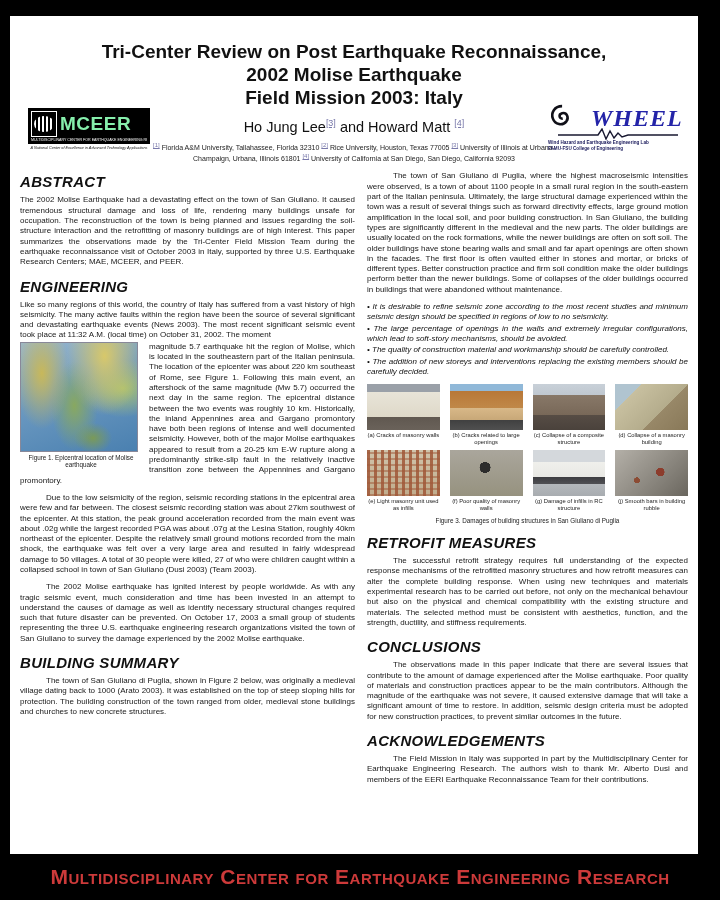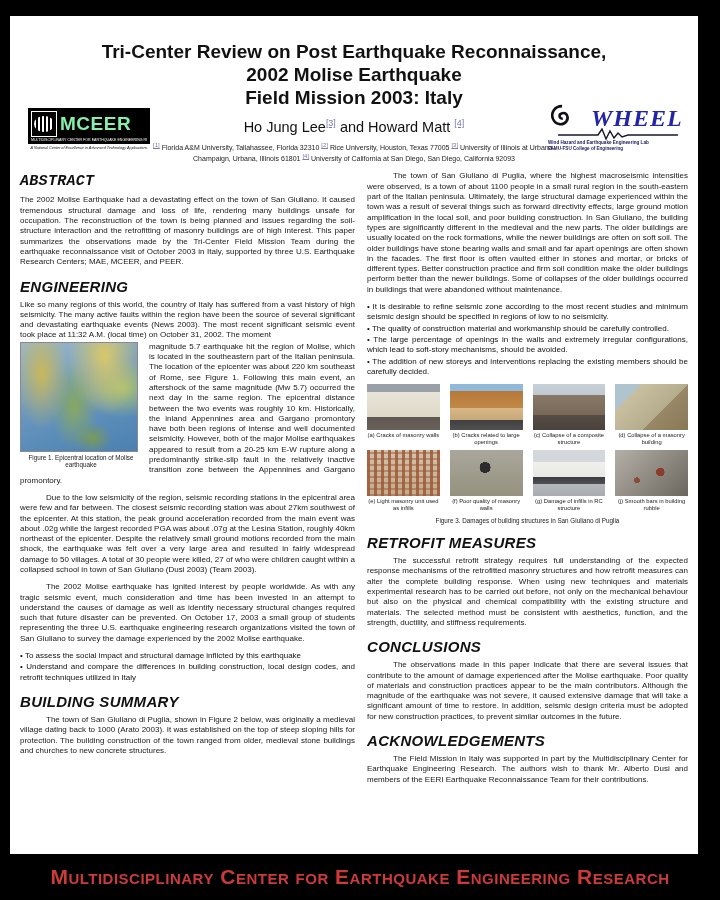--- a/index.html
+++ b/index.html
@@ -57,29 +57,29 @@
   .wheel-wave { width: 120px; height: 12px; display: block; margin: -2px 0 0 10px; }
   .wheel-l1, .wheel-l2 { font-size: 4.6px; font-weight: bold; color: #202060; line-height: 6px; }
   
   .cols { display: flex; gap: 12px; margin-top: 8px; }
   .col-left { width: 335px; flex: 0 0 auto; }
   .col-right { flex: 1 1 auto; }
   .h {
     font-weight: bold; font-style: italic; font-size: 15px;
     margin: 10px 0 5px 0; letter-spacing: 0.3px;
   }
-  .col-left .h:first-child, .col-right .h:first-child { margin-top: 2px; font-family: Liberation Mono, monospace; }
+  .col-left .h:first-child, .col-right .h:first-child { margin-top: 2px; }
   .p {
     font-size: 8px; line-height: 10.3px; text-align: justify; color: #181818;
     margin-bottom: 7px;
   }
   .p.indent { text-indent: 26px; }
   ul.blt { list-style: none; font-size: 8px; line-height: 10.3px; text-align: justify; margin-bottom: 7px; }
   ul.blt li::before { content: "\2022  "; }
-  ul.blt li { margin-bottom: 1px; }
+  ul.blt li { margin-bottom: 1px; font-style: italic; }
   
   .fig1-wrap { float: left; width: 122px; margin: 0 7px 2px 0; }
   .fig1-map {
     width: 118px; height: 110px; border: 1px solid #889;
     background:
       radial-gradient(ellipse 55px 85px at 72% 12%, #d8c86a, rgba(0,0,0,0) 70%),
       radial-gradient(ellipse 45px 90px at 18% 28%, #c8b85a, rgba(0,0,0,0) 62%),
       radial-gradient(ellipse 62px 44px at 88% 42%, #a8c070, rgba(0,0,0,0) 66%),
       radial-gradient(ellipse 38px 72px at 46% 58%, #88a860, rgba(0,0,0,0) 62%),
       radial-gradient(ellipse 30px 24px at 62% 88%, #7a9a58, rgba(0,0,0,0) 64%),
@@ -183,39 +183,35 @@
         <div class="fig1-wrap">
           <div class="fig1-map"></div>
           <div class="figcap">Figure 1. Epicentral location of Molise earthquake</div>
         </div>
         <div class="p">magnitude 5.7 earthquake hit the region of Molise, which is located in the southeastern part of the Italian peninsula. The location of the epicenter was about 220 km southeast of Rome, see Figure 1.  Following this main event, an aftershock of the same magnitude (Mw 5.7) occurred the next day in the same region.  The epicentral distance between the two events was roughly 10 km.  Historically, the inland Appennines area and Gargano promontory have both been regions of intense and well documented seismicity.  However, both of the major Molise earthquakes appeared to result from a 20-25 km E-W rupture along a predominantly strike-slip fault in the relatively inactive transition zone between the Appennines and Gargano promontory.</div>
         <div class="clear"></div>
       </div>
       <div class="p indent">Due to the low seismicity of the region, seismic recording stations in the epicentral area were few and far between.  The closest seismic recording station was about 27km southwest of the epicenter.  At this station, the peak ground acceleration recorded from the main event was about .02g while the largest recorded PGA was about .07g at the Lesina Station, roughly 40km northeast of the epicenter.  Despite the relatively small ground motions recorded from the main shock, the earthquake was felt over a very large area and resulted in fairly widespread damage to 50  villages.  A total of 30 people were killed, 27 of who were children caught within a collapsed school in town of San Giuliano (Dusi 2003) (Team 2003).</div>
       <div class="p indent">The 2002 Molise earthquake has ignited interest by people worldwide.  As with any tragic seismic event, much consideration and time has been invested in an attempt to understand the causes of damage as well as identify necessary structural changes required such that future disaster can be prevented.  On October 17, 2003 a small group of students representing the three U.S. earthquake engineering research organizations visited the town of San Giuliano to survey the damage experienced by the 2002 Molise earthquake.</div>
 
-      <ul class="blt">
-        <li>To assess the social impact and structural damage inflicted by this earthquake</li>
-        <li>Understand and compare the differences in building construction, local design codes, and retrofit techniques utilized in Italy</li>
-      </ul>
 
       <div class="h">BUILDING SUMMARY</div>
       <div class="p indent">The town of San Giuliano di Puglia, shown in Figure 2 below, was originally a medieval village dating back to 1000 (Arato 2003).  It was established on the top of steep sloping hills for protection.  The building construction of the town ranged from older, medieval stone buildings and churches to new concrete structures.</div>
       <div class="fig2-wrap">
         <div class="fig2-photo"></div>
 
       </div>
     </div>
 
     <div class="col-right">
       <div class="p indent">The town of San Giuliano di Puglia, where the highest macroseismic intensities were observed, is a town of about 1100 people in a small rural region in the south-eastern part of the Italian peninsula.  Ultimately, the large structural damage experienced within the town was a result of several things such as forward directivity effects, large ground motion amplification in the local soil, and poor building construction.  In San Giuliano, the building types are significantly different in the medieval and the new parts. The older buildings are usually located on the rock formations, while the newer buildings are often on soft soil.  The older buildings have stone bearing walls and small and far apart openings are often shown in the facades. The first floor is often vaulted either in stones and mortar, or bricks of different types.  Better construction practice and firm soil condition make the older buildings perform better than the newer buildings. Some of collapses of the older buildings occurred in buildings that were abandoned without maintenance.</div>
       <ul class="blt">
         <li>It is desirable to refine seismic zone according to the most recent studies and minimum seismic design should be specified in regions of low to no seismicity.</li>
+        <li>The large percentage of openings in the walls and extremely irregular configurations, which lead to soft-story mechanisms, should be avoided.</li>
         <li>The quality of construction material and workmanship should be carefully controlled.</li>
-        <li>The large percentage of openings in the walls and extremely irregular configurations, which lead to soft-story mechanisms, should be avoided.</li>
         <li>The addition of new storeys and interventions replacing the existing members should be carefully decided.</li>
       </ul>
 
       <div class="fig3">
         <div class="fig3-grid">
           <div class="tile">
             <div class="tile-img tg-a"></div>
             <div class="tile-cap">(a) Cracks of masonry walls</div>
           </div>
           <div class="tile">

